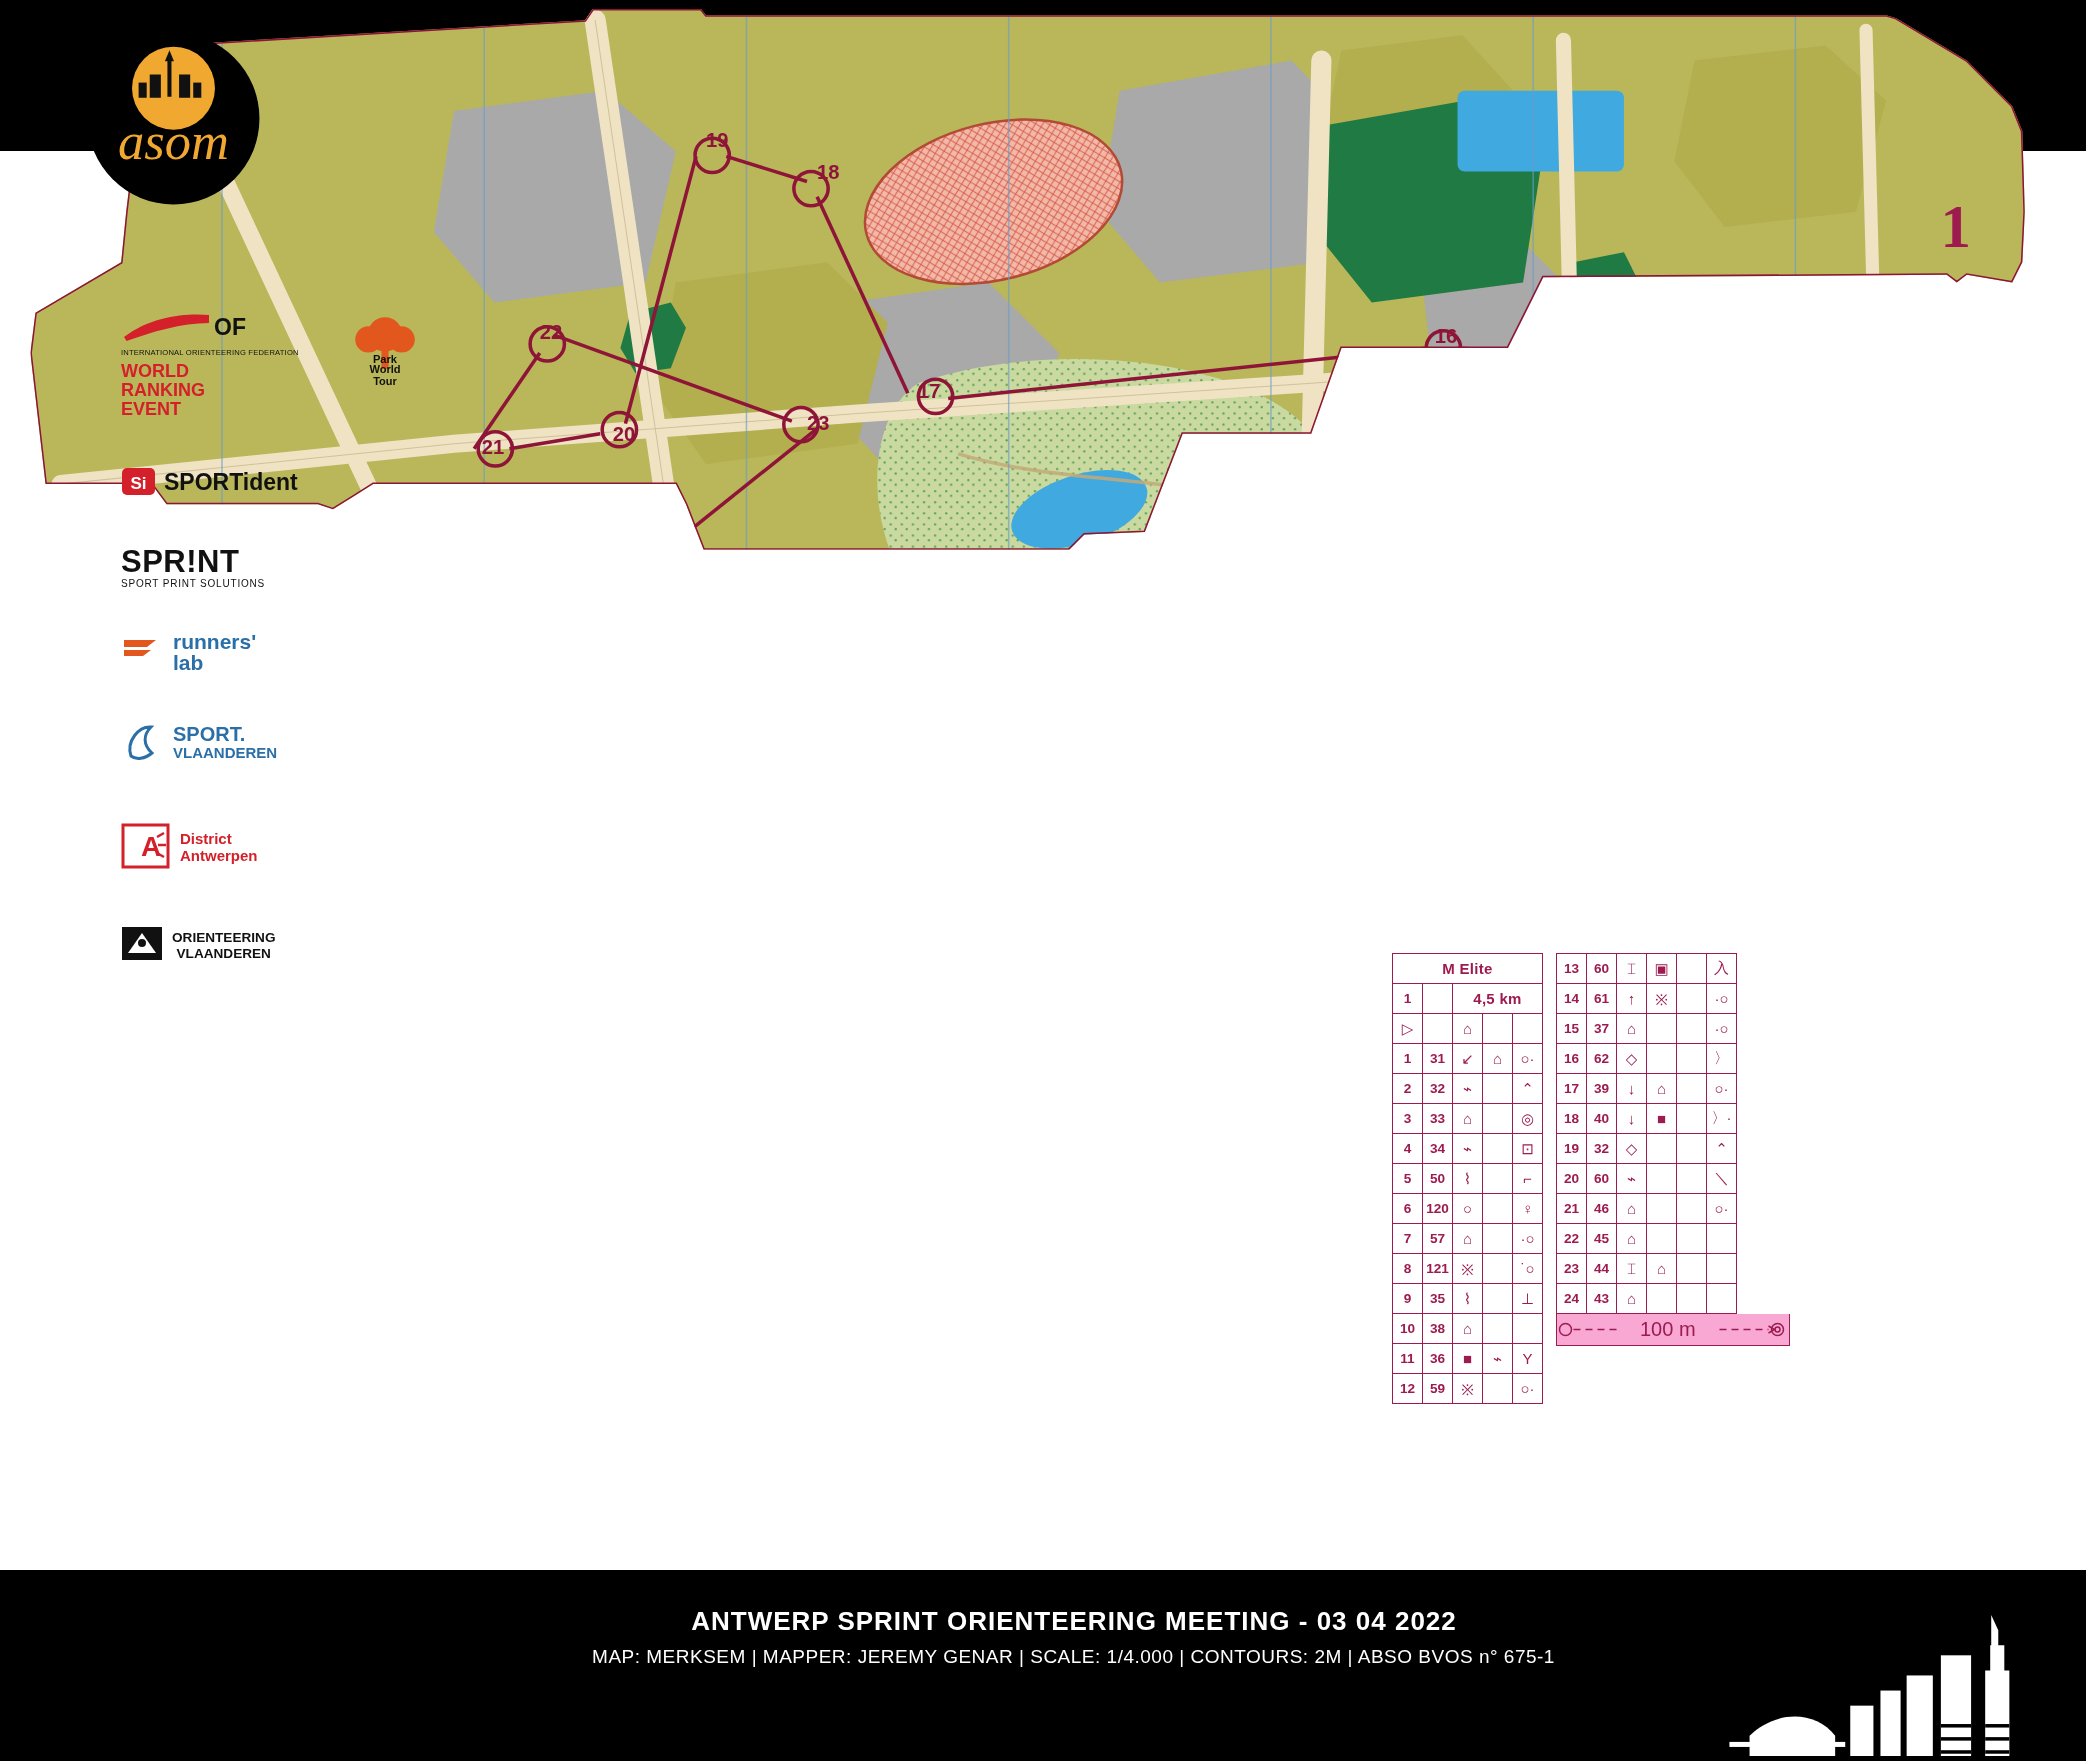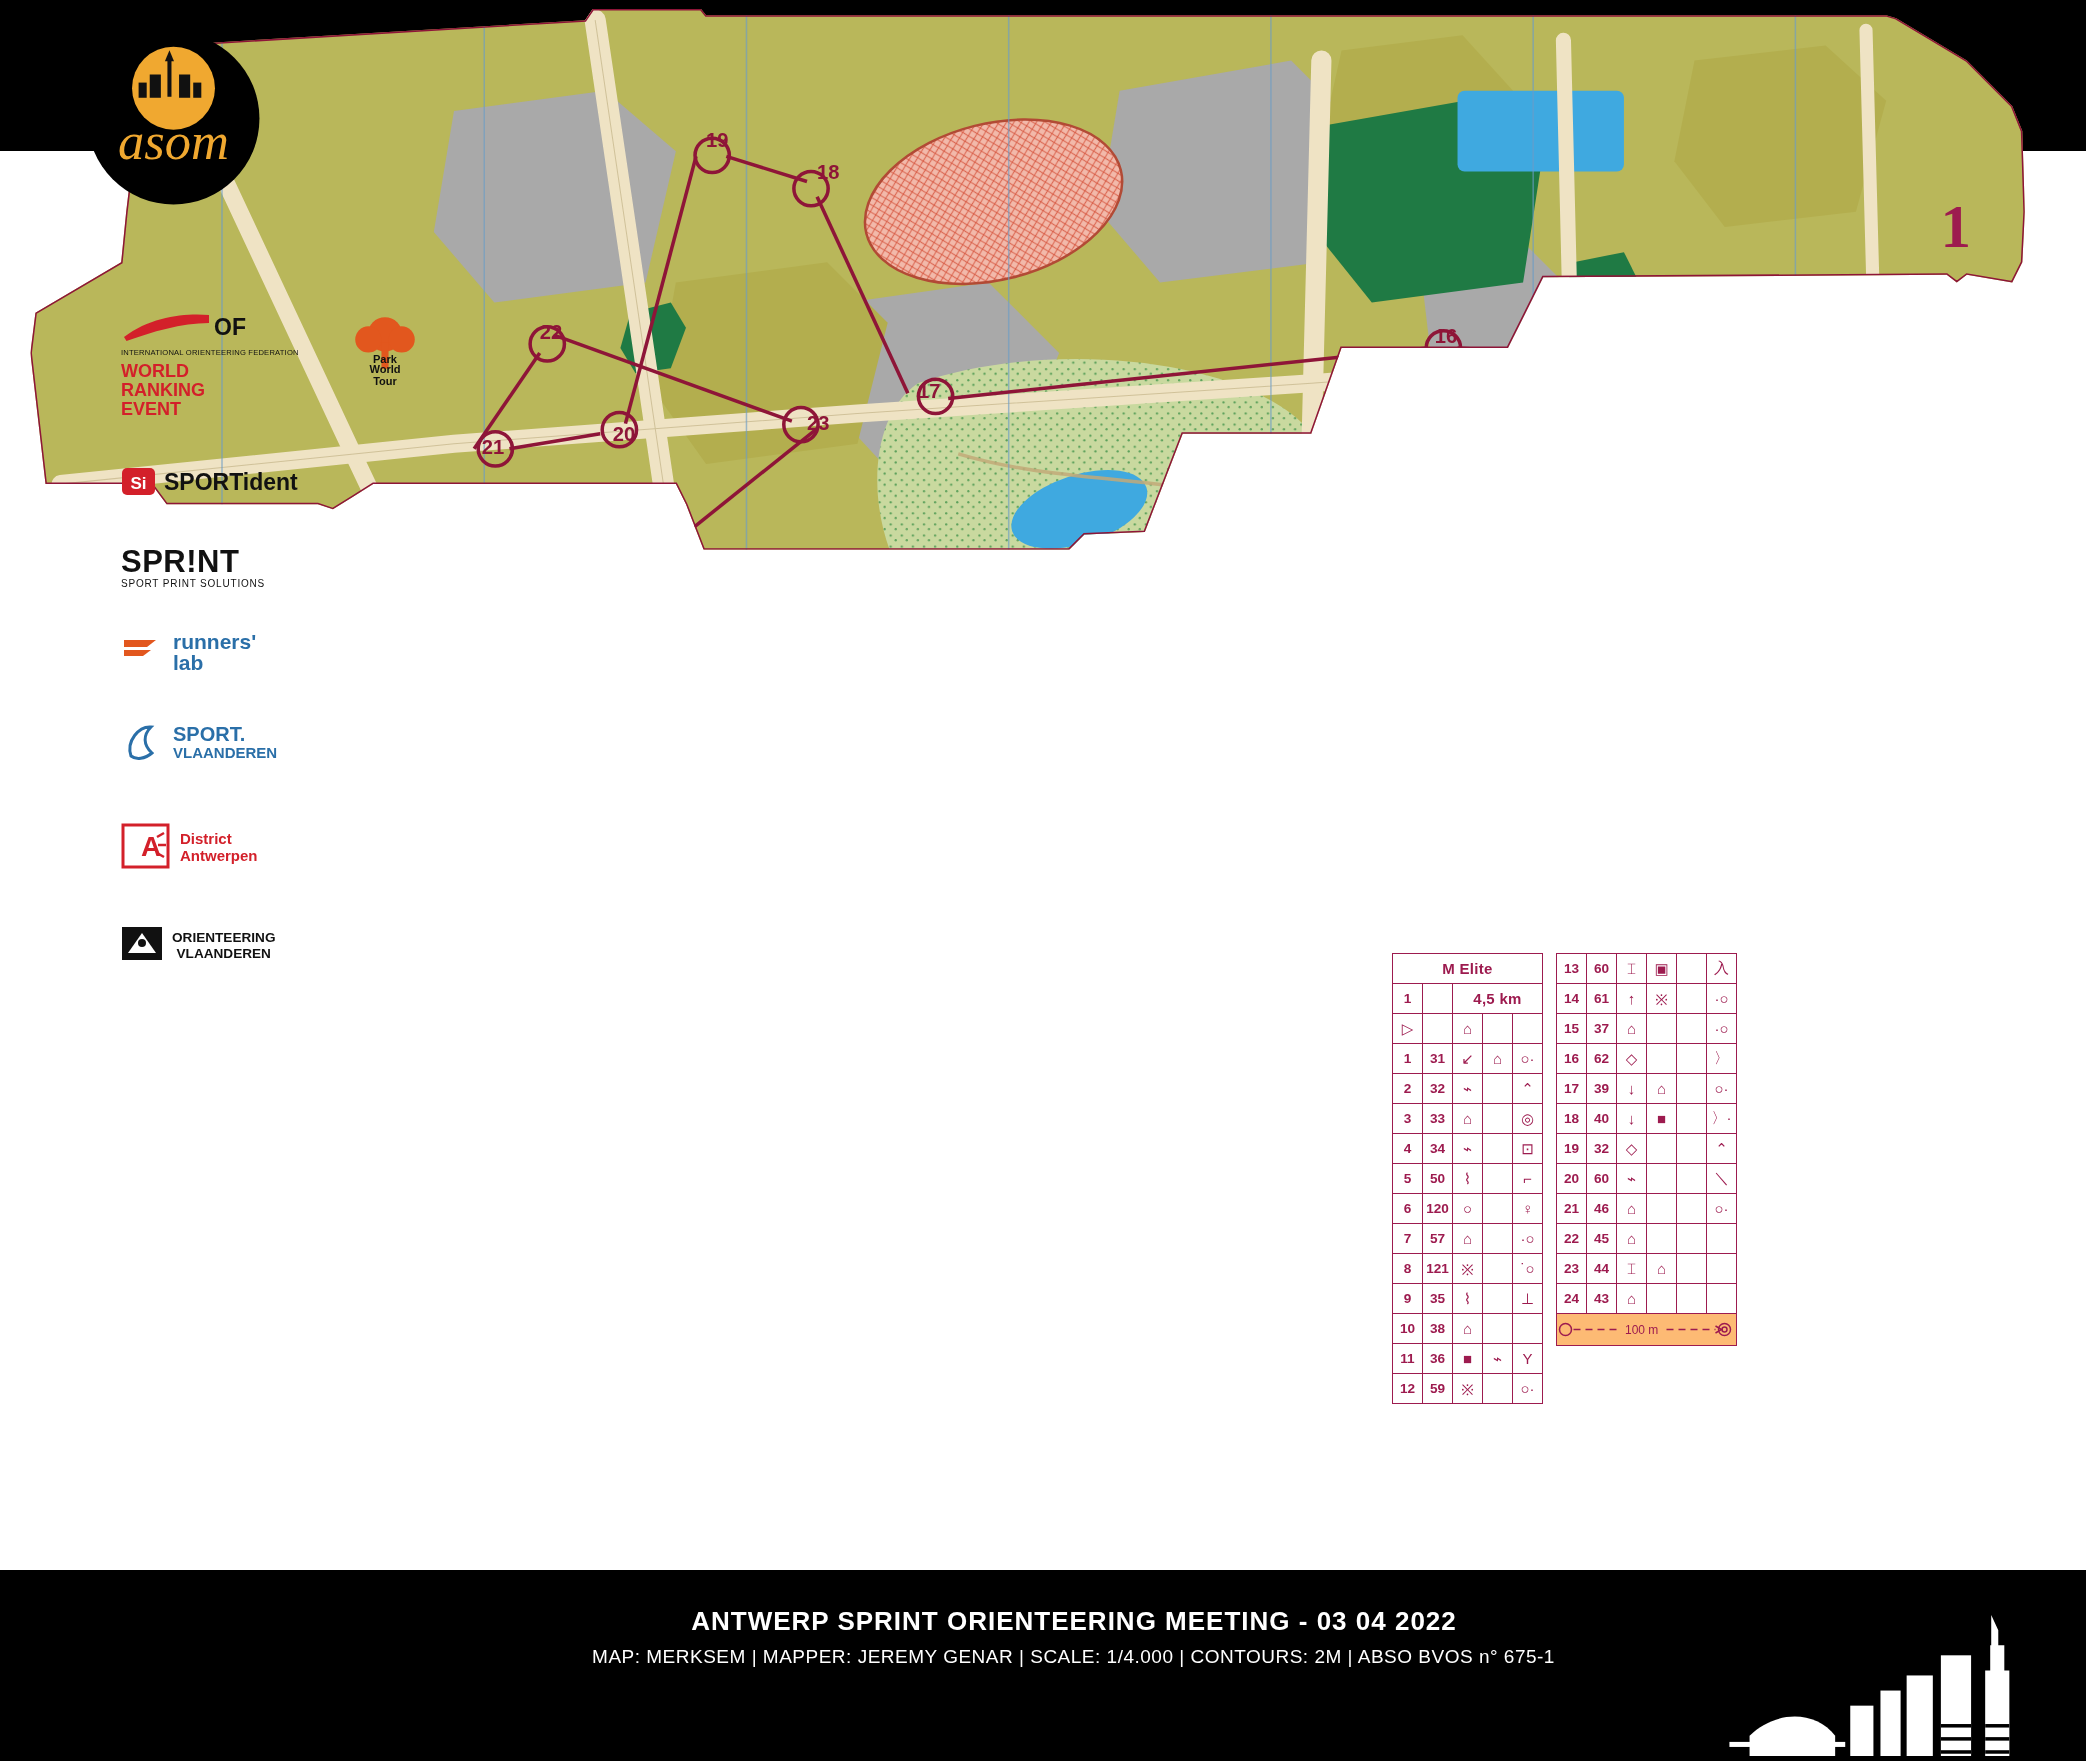--- a/index.html
+++ b/index.html
@@ -87,24 +87,24 @@
   table.cd td.sym { font-size: 15px; }
   .cd-left { margin-right: 13px; }
   .scalebar {
     margin-top: 0;
     border: 1px solid #9d1b4f;
     border-top: none;
     height: 31px;
     display: flex;
     align-items: center;
     justify-content: center;
-    gap: 7px;
+    gap: 22px;
     color: #9d1b4f;
-    font-size: 12px;
-    background: #fdba74;
+    font-size: 20px;
+    background: #f9a8d4;
   }
 
   
   .footer {
     position: absolute;
     left: 0; bottom: 0;
     width: 2087px; height: 191px;
     background: #000;
     color: #fff;
   }

